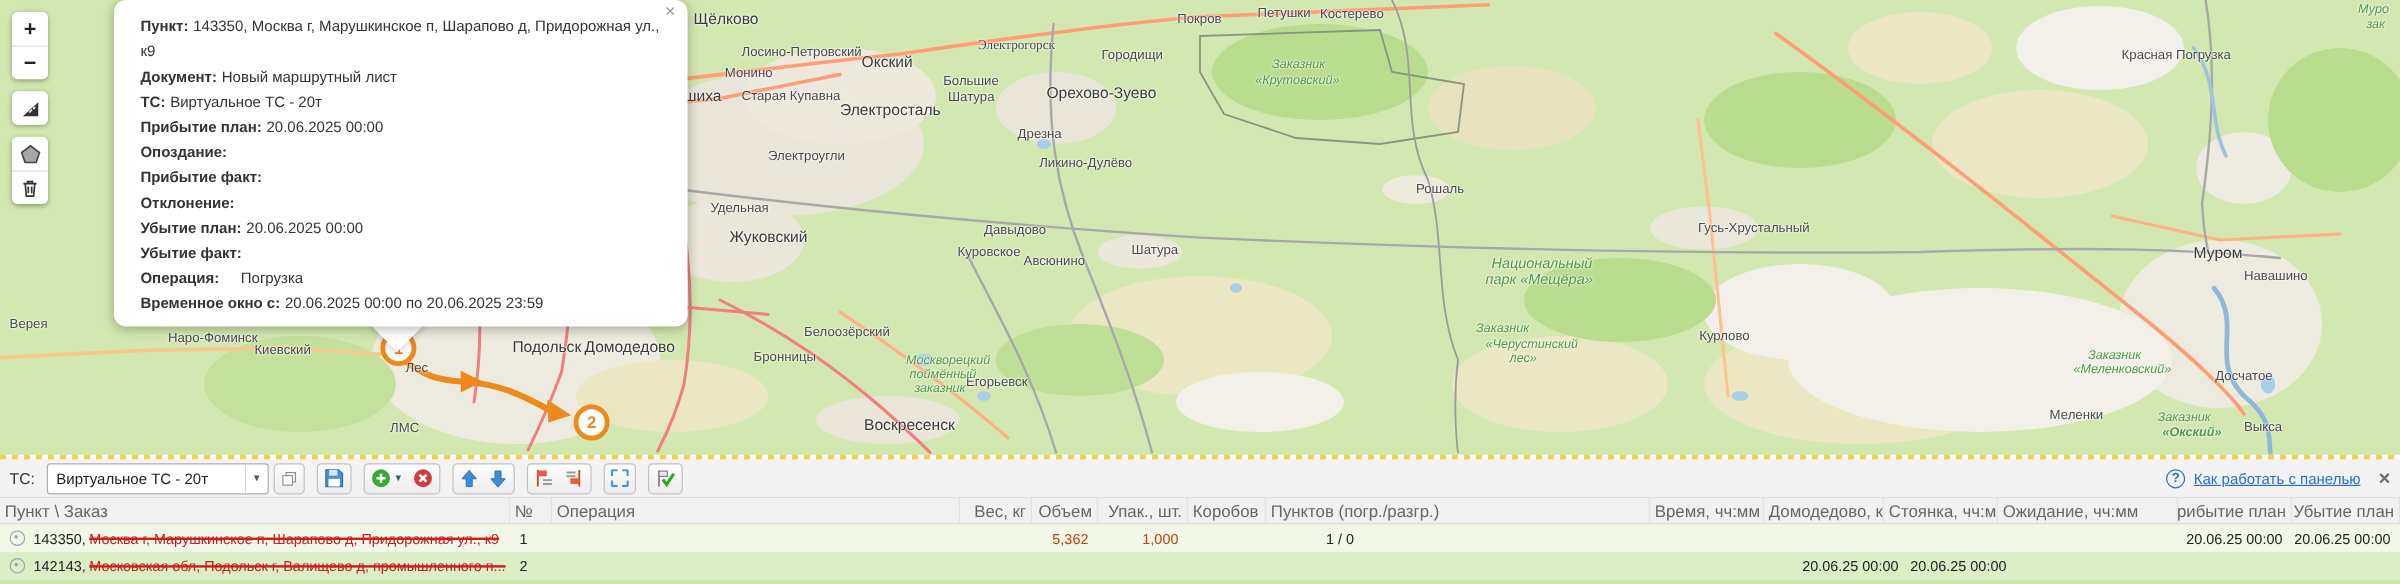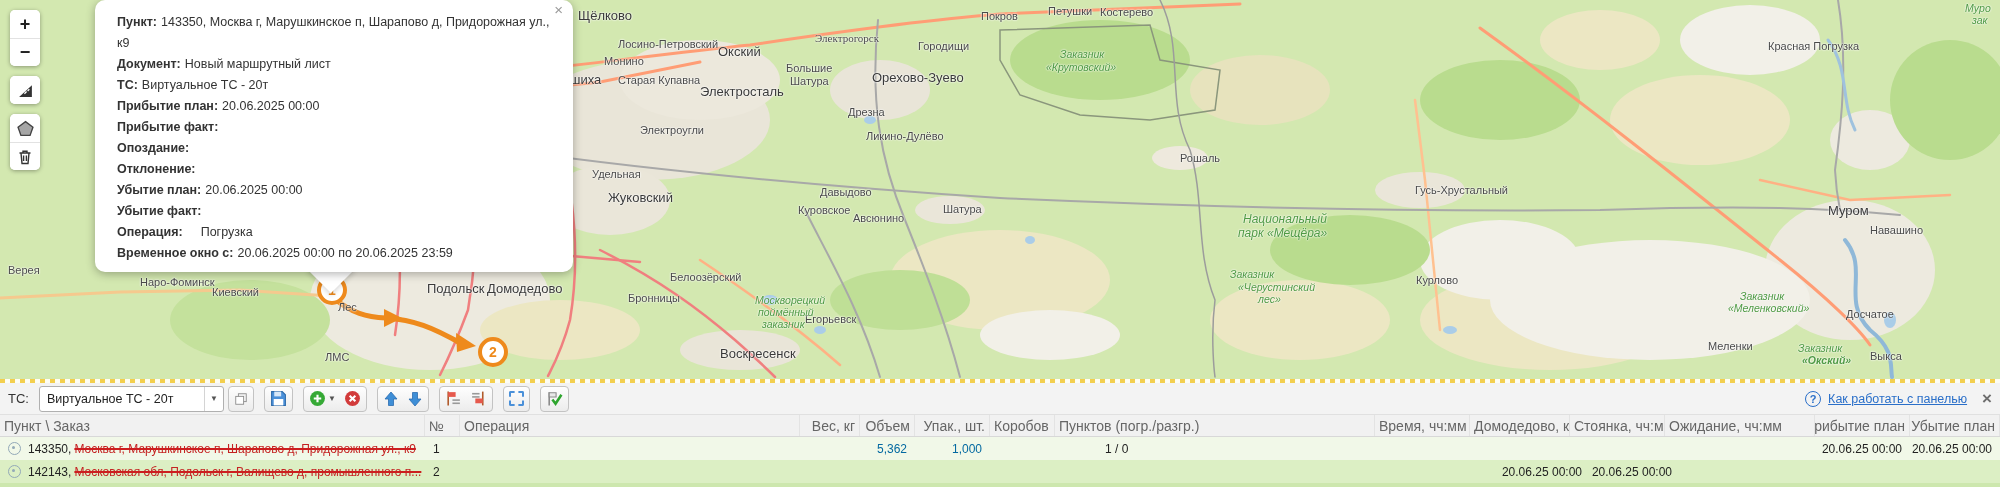--- a/index.html
+++ b/index.html
@@ -48,21 +48,21 @@
 
   #ghead{display:flex;height:23px;background:#f1f1f1;border-top:1px solid #e0e0e0;border-bottom:1px solid #d8d8d8;box-sizing:border-box}
   .hcell{font-size:14px;color:#666;padding:0 4px;box-sizing:border-box;border-right:1px solid #e3e3e3;display:flex;align-items:center;white-space:nowrap;overflow:hidden}
   .hcell.r{justify-content:flex-end}
   .grow{display:flex;height:23px;align-items:center;font-size:12px;color:#222;cursor:pointer}
   .grow.r1{background:#f1f8e8}
   .grow.sel{background:#dcefc4}
   .grow.partial{height:4px;background:#cde7ae}
   .gcell{padding:0 8px;box-sizing:border-box;white-space:nowrap;overflow:hidden;height:100%;display:flex;align-items:center}
   .gcell.r{justify-content:flex-end}
-  .gcell.g{color:#0369a1}
+  .gcell.g{color:#c2410c}
   .gcell.pad{padding-left:50px}
   .expand{display:inline-block;width:11px;height:11px;min-width:11px;border:1px solid #93a9b8;border-radius:50%;margin-right:7px;position:relative}
   .expand::after{content:'';position:absolute;left:3px;top:3px;width:3px;height:3px;border-radius:50%;background:#93a9b8}
   .code{margin-right:3px}
   .struck{color:#c42222;text-decoration:line-through;text-decoration-thickness:2px;text-decoration-color:#cc1f1f}
 </style>
 </head>
 <body>
 
 <div id="app">
@@ -233,22 +233,22 @@
     <div class="marker" id="marker2" style="left:478px;top:337px">2</div>
 
     <div id="popup-tail"></div>
     <div id="popup">
       <span id="popup-close">×</span>
       <div id="popup-fields">
           <div class="pfield"><b>Пункт:</b><span>143350, Москва г, Марушкинское п, Шарапово д, Придорожная ул., к9</span></div>
           <div class="pfield"><b>Документ:</b><span>Новый маршрутный лист</span></div>
           <div class="pfield"><b>ТС:</b><span>Виртуальное ТС - 20т</span></div>
           <div class="pfield"><b>Прибытие план:</b><span>20.06.2025 00:00</span></div>
+          <div class="pfield"><b>Опоздание:</b><span></span></div>
           <div class="pfield"><b>Прибытие факт:</b><span></span></div>
-          <div class="pfield"><b>Опоздание:</b><span></span></div>
           <div class="pfield"><b>Отклонение:</b><span></span></div>
           <div class="pfield"><b>Убытие план:</b><span>20.06.2025 00:00</span></div>
           <div class="pfield"><b>Убытие факт:</b><span></span></div>
         </div>
       <div class="pline">
         <b>Операция:</b><span class="opval">Погрузка</span>
       </div>
       <div class="pline">
         <b>Временное окно с:</b><span>20.06.2025 00:00 по 20.06.2025 23:59</span>
       </div>

